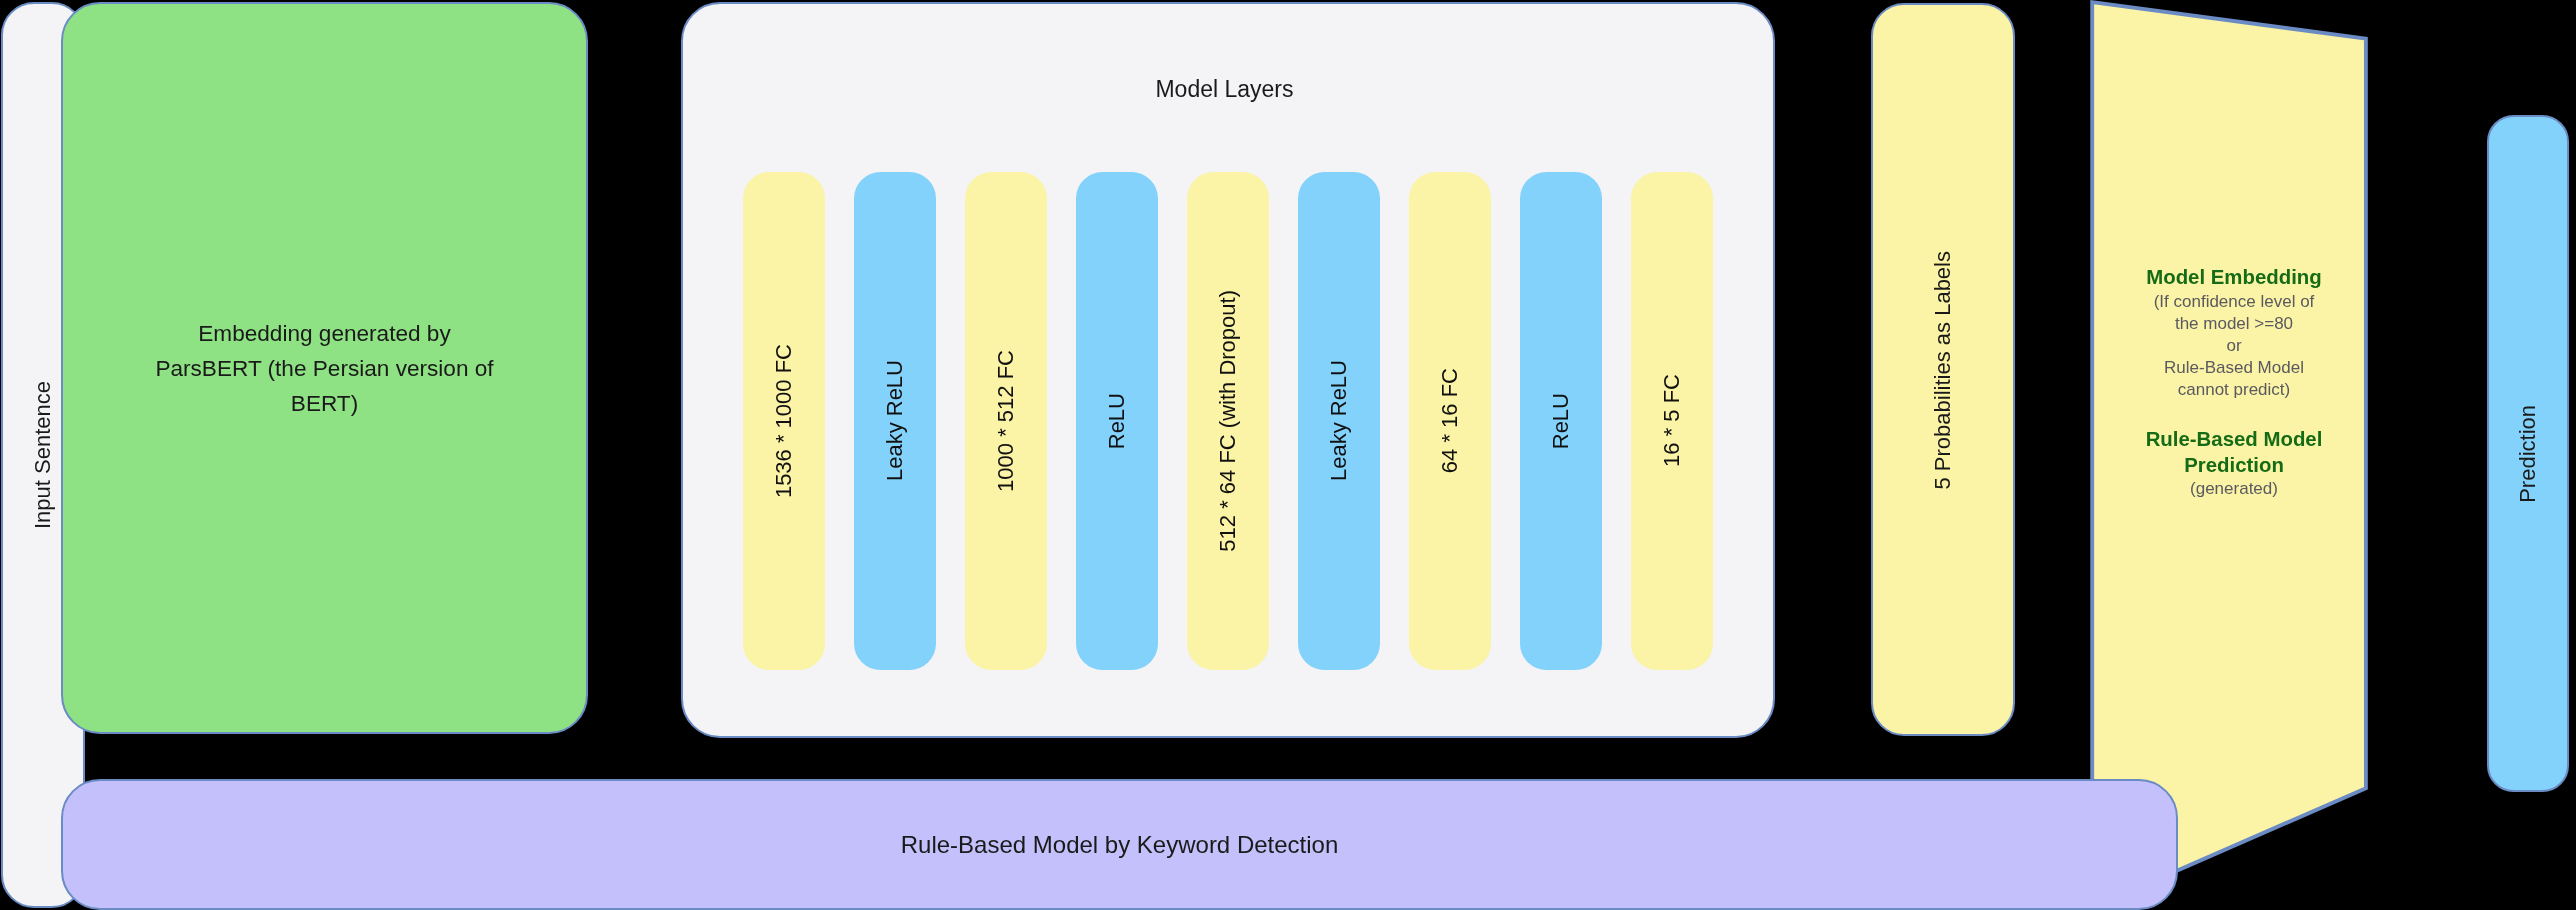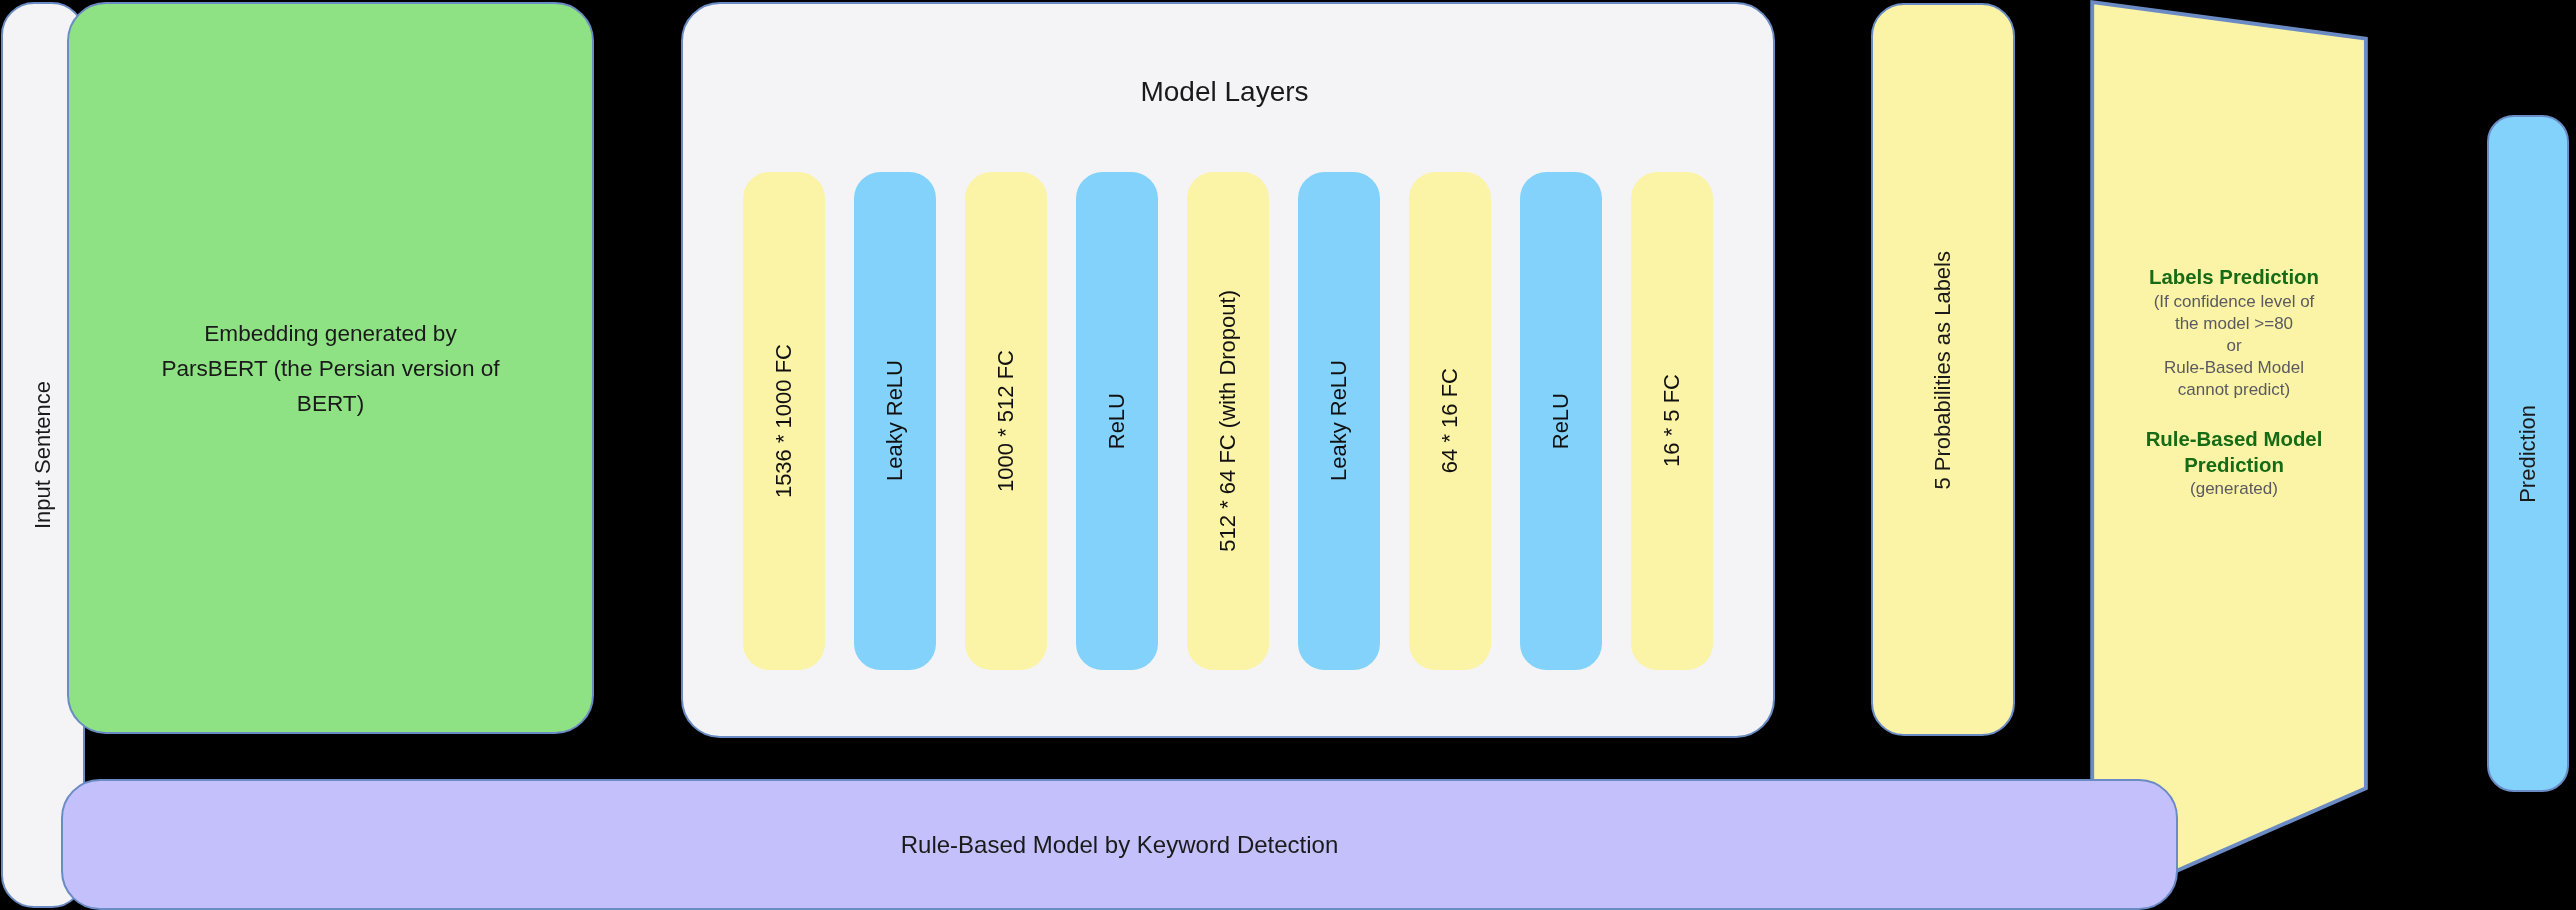--- a/index.html
+++ b/index.html
@@ -50,21 +50,20 @@
 
   
   #embedding {
     left: 61px;
     top: 2.2px;
     width: 527px;
     height: 732px;
     background: #8ee283;
     border-radius: 39px;
     padding: 0 39px;
-    margin-left: 6px;
   }
   #embedding .label {
     font-size: 22.6px;
     line-height: 1.55;
     max-width: 342px;
   }
 
   
   #model-layers-panel {
     left: 681px;
@@ -76,21 +75,21 @@
     border: 2.2px solid #6a8bc4;
     box-sizing: border-box;
     position: absolute;
   }
   #model-layers-title {
     position: absolute;
     top: 72px;
     left: 0;
     right: 7px;
     text-align: center;
-    font-size: 28px;
+    font-size: 23px;
     color: #1a1a1a;
   }
   #layers-row {
     position: absolute;
     left: 0;
     right: 0;
     top: 168px;
     height: 498px;
     display: flex;
     justify-content: center;
@@ -227,21 +226,21 @@
 
   <div class="node" id="probabilities">
     <span class="vtext">5 Probabilities as Labels</span>
   </div>
 
   <div id="decision">
     <svg viewBox="0 0 560 1651" preserveAspectRatio="none">
       <polygon points="4,4 500,70 500,1430 4,1647" fill="#fbf3a5" stroke="#6a8bc4" stroke-width="7"></polygon>
     </svg>
     <div id="decision-text">
-      <div class="pred-head">Labels Prediction</div>
+      <div class="pred-head">Model Embedding</div>
       <div class="pred-sub">(If confidence level of</div>
       <div class="pred-sub">the model &gt;=80</div>
       <div class="pred-sub">or</div>
       <div class="pred-sub">Rule-Based Model</div>
       <div class="pred-sub">cannot predict)</div>
       <div class="pred-gap"></div>
       <div class="pred-head">Rule-Based Model</div>
       <div class="pred-head">Prediction</div>
       <div class="pred-sub">(generated)</div>
     </div>

